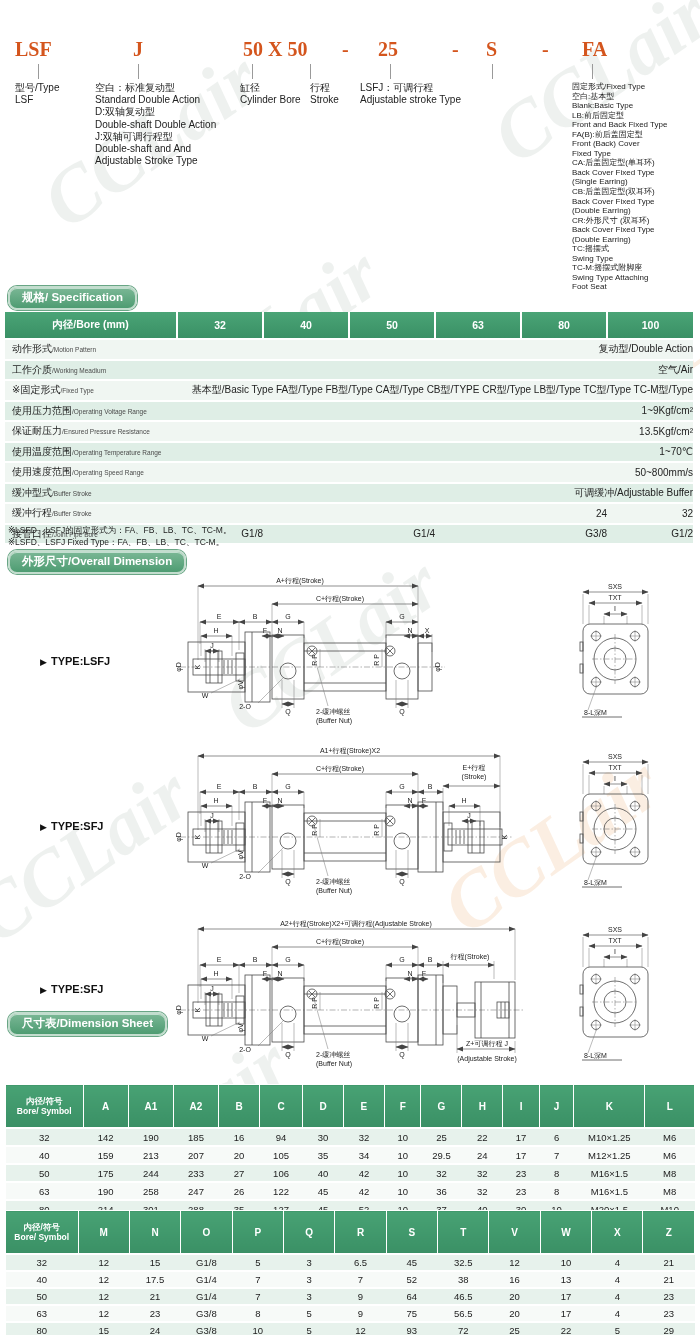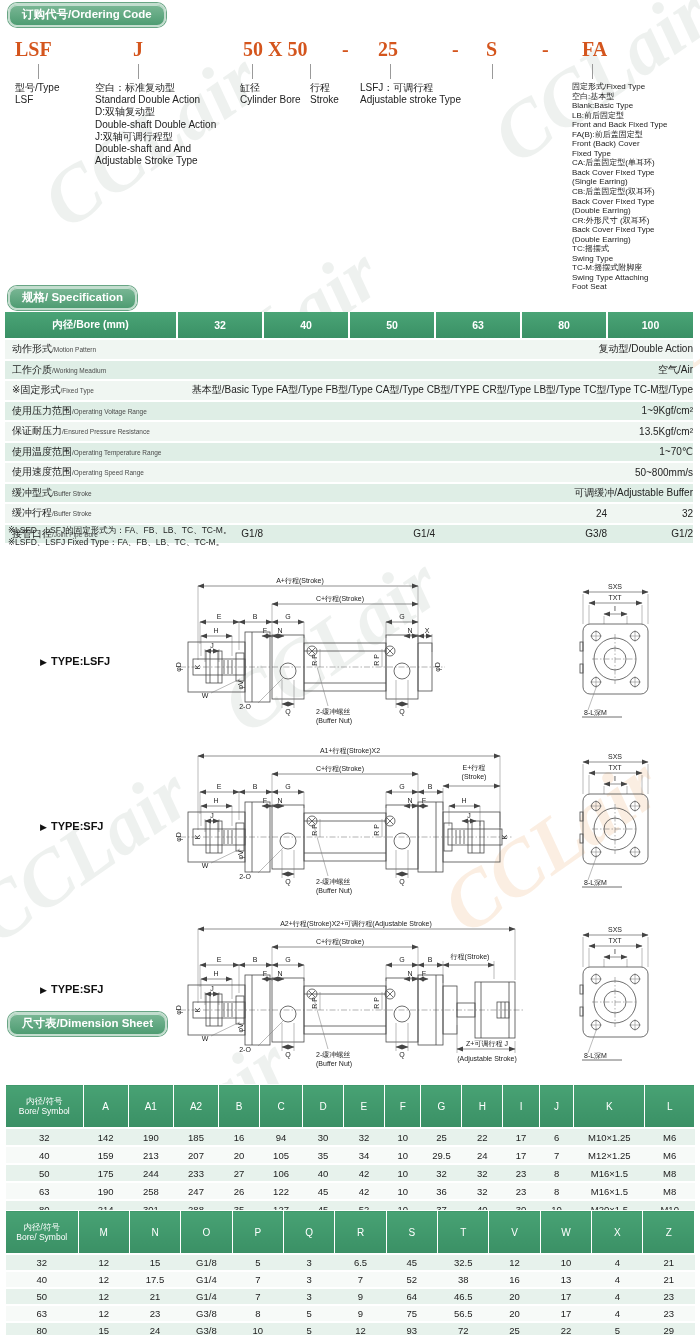--- a/index.html
+++ b/index.html
@@ -40,21 +40,21 @@
   .dwg .dim{stroke:#444;stroke-width:.6;marker-start:url(#arw);marker-end:url(#arw);}
   .dwg .ext{stroke:#777;stroke-width:.5;}
   .dwg .cl{stroke:#666;stroke-width:.5;stroke-dasharray:6 2 1.5 2;}
   .dwg text{font-family:"Liberation Sans","DejaVu Sans",sans-serif;font-size:7px;fill:#222;
             text-anchor:middle;stroke:none;}
   .dwg text.ts{text-anchor:start;}
   .typelbl{position:absolute;left:40px;font-size:11px;font-weight:bold;color:#111;}
   .typelbl .arr{font-size:9px;margin-right:4px;}
   
   table.dimt{position:absolute;left:5px;width:690px;border-collapse:collapse;table-layout:fixed;}
-  .dimt th{background:linear-gradient(#48a274,#3a9065);color:#fff;font-size:10px;font-weight:normal;
+  .dimt th{background:linear-gradient(#48a274,#3a9065);color:#fff;font-size:10px;font-weight:bold;
            border:1.5px solid #fff;height:26px;padding:8px;}
   .dimt th.boreh div{font-size:8.5px;line-height:10px;}
   .dimt td{text-align:center;font-size:9.5px;height:16px;border-top:2px solid #fff;padding:0;}
   .dimt tbody tr:nth-child(odd) td{background:#e7f2ec;}
   .dimt tbody tr:nth-child(even) td{background:#f7faf8;}
   #dimtable2 td{height:15px;}
 </style>
 </head>
 <body>
 
@@ -63,21 +63,20 @@
   <div class="wm" style="left:30px;top:95px">CCLair</div>
   <div class="wm" style="left:480px;top:30px">CCLair</div>
   <div class="wm" style="left:150px;top:290px">CCLair</div>
   <div class="wm or" style="left:560px;top:300px">CCLair</div>
   <div class="wm" style="left:210px;top:600px">CCLair</div>
   <div class="wm" style="left:-40px;top:810px">CCLair</div>
   <div class="wm or" style="left:430px;top:800px">CCLair</div>
   <div class="wm" style="left:60px;top:1080px">CCLair</div>
   <div class="wm or" style="left:400px;top:1200px">CCLair</div>
 
-  <div class="badge" style="top:3px">订购代号/Ordering Code</div>
   <span class="cp cp1">LSF</span>
   <span class="cp cp2">J</span>
   <span class="cp cp3">50 X 50</span>
   <span class="cp cp4">-</span>
   <span class="cp cp5">25</span>
   <span class="cp cp6">-</span>
   <span class="cp cp7">S</span>
   <span class="cp cp8">-</span>
   <span class="cp cp9">FA</span>
   <span class="tick t1"></span>
@@ -197,20 +196,21 @@
         <td>G1/8</td>
         <td colspan="2">G1/4</td>
         <td colspan="2">G3/8</td>
         <td>G1/2</td>
       </tr>
     </tbody>
   </table>
   <div class="note" style="top:525px">※LSFD、LSFJ的固定形式为：FA、FB、LB、TC、TC-M。</div>
   <div class="note" style="top:537px">※LSFD、LSFJ Fixed Type：FA、FB、LB、TC、TC-M。</div>
 
+  <div class="badge" style="top:550px">外形尺寸/Overall Dimension</div>
 
   <svg width="0" height="0" style="position:absolute">
     <defs>
       <marker id="arw" markerWidth="7" markerHeight="6" refX="6" refY="3" orient="auto-start-reverse" markerUnits="userSpaceOnUse">
         <path d="M0,0.5 L6.5,3 L0,5.5 Z" fill="#444" stroke="none"></path>
       </marker>
     </defs>
   </svg>
 
   <svg class="dwg" style="top:572px" width="700" height="170" viewBox="0 0 700 170">

